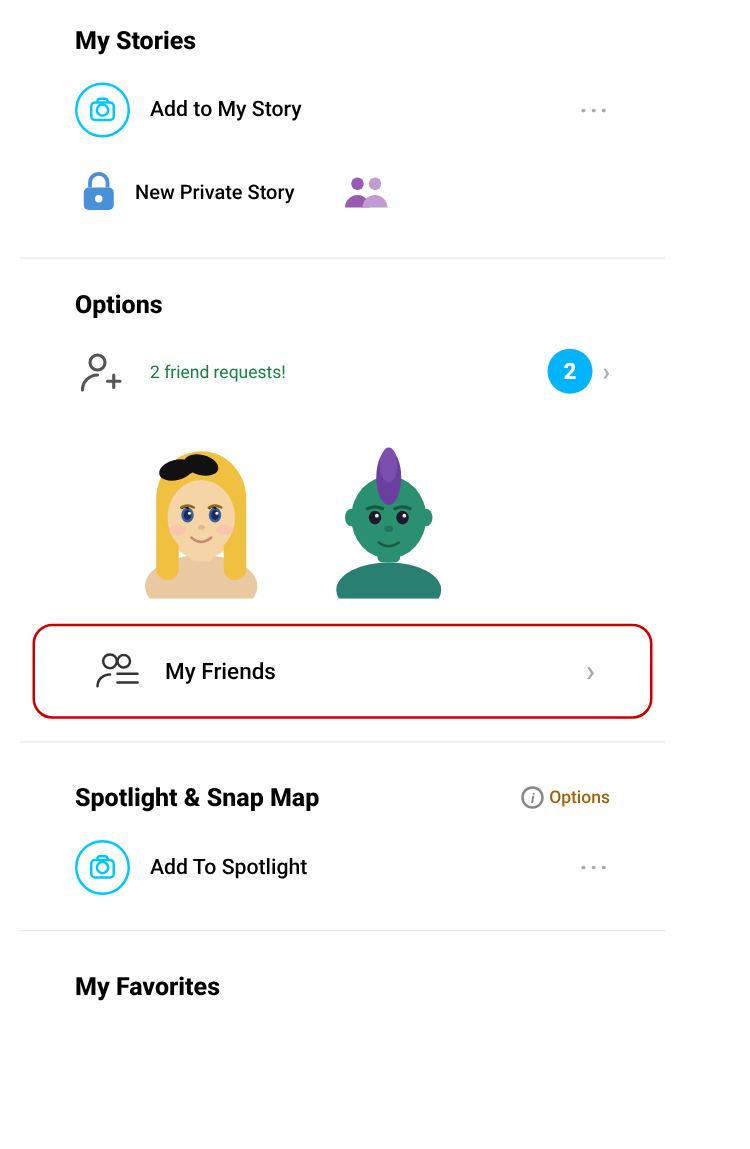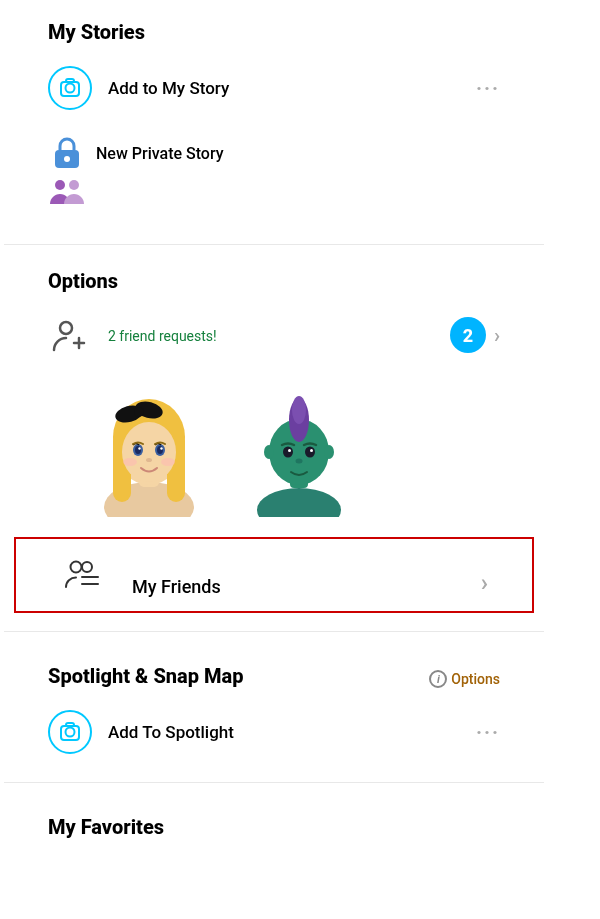--- a/index.html
+++ b/index.html
@@ -12,21 +12,21 @@
       width: 600px;
       min-height: 919px;
       background: #ffffff;
       font-family: -apple-system, BlinkMacSystemFont, 'Segoe UI', Roboto, sans-serif;
       overflow-x: hidden;
     }
 
     .page-container {
       width: 548px;
       background: #fff;
-      padding: 10px 4px;
+      padding: 10px 16px;
     }
 
     
     .section-header {
       font-size: 20px;
       font-weight: 800;
       color: #000;
       padding: 10px 44px 8px 44px;
     }
 
@@ -75,21 +75,20 @@
       border: 2.5px solid #00c8ff;
       display: flex;
       align-items: center;
       justify-content: center;
       color: #00c8ff;
     }
 
     
     .story-options-row {
       display: flex;
-      flex-direction: column;
       padding: 10px 44px 20px 44px;
     }
 
     .story-option {
       display: flex;
       align-items: center;
       flex: 1;
       cursor: pointer;
     }
 
@@ -190,27 +189,26 @@
       height: 140px;
       display: flex;
       align-items: flex-end;
       justify-content: center;
       overflow: hidden;
     }
 
     
     .my-friends-row {
       display: flex;
-      align-items: flex-end;
+      align-items: center;
       padding: 14px 44px;
       cursor: pointer;
       border: 2.5px solid #cc0000;
       margin: 0 10px;
-      border-radius: 0;
-      gap: 12px;
+      border-radius: 16px;
     }
 
     .my-friends-icon {
       width: 44px;
       height: 44px;
       display: flex;
       align-items: center;
       justify-content: center;
       margin-right: 16px;
       color: #333;
@@ -225,21 +223,21 @@
       flex: 1;
     }
 
     
     .spotlight-section {
       padding-top: 18px;
     }
 
     .spotlight-header-row {
       display: flex;
-      align-items: flex-end;
+      align-items: center;
       padding: 10px 44px 8px 44px;
       gap: 36px;
     }
 
     .spotlight-title {
       font-size: 20px;
       font-weight: 800;
       color: #000;
       flex: 1;
     }

